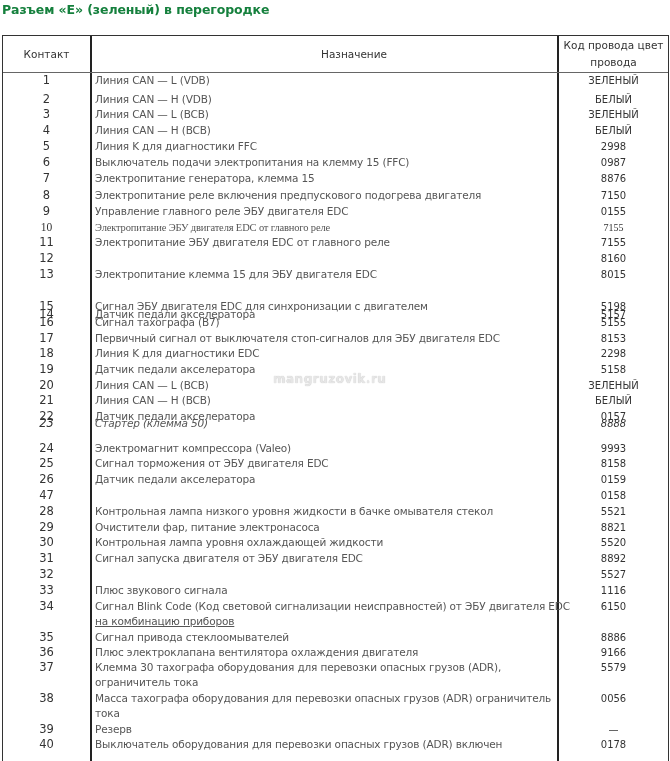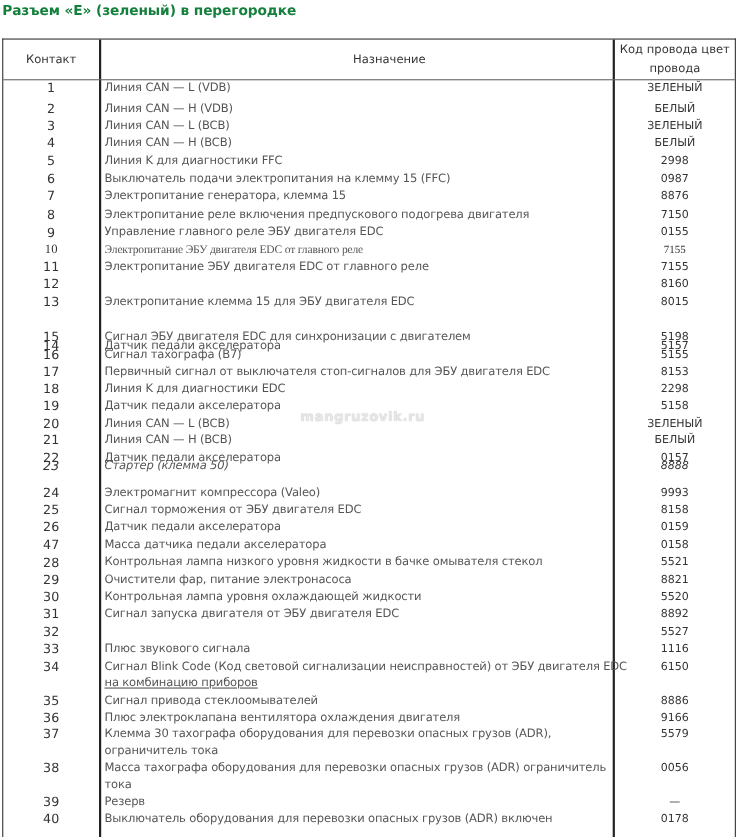--- a/index.html
+++ b/index.html
@@ -164,21 +164,20 @@
         <span class="desc">Сигнал торможения от ЭБУ двигателя EDC</span>
         <span class="code">8158</span>
       </div>
       <div class="row" style="top: 436px;">
         <span class="num">26</span>
         <span class="desc">Датчик педали акселератора</span>
         <span class="code">0159</span>
       </div>
       <div class="row" style="top: 452px;">
         <span class="num">47</span>
-        <span class="desc">Масса датчика педали акселератора</span>
         <span class="code">0158</span>
       </div>
       <div class="row" style="top: 468px;">
         <span class="num">28</span>
         <span class="desc">Контрольная лампа низкого уровня жидкости в бачке омывателя стекол</span>
         <span class="code">5521</span>
       </div>
       <div class="row" style="top: 484px;">
         <span class="num">29</span>
         <span class="desc">Очистители фар, питание электронасоса</span>

